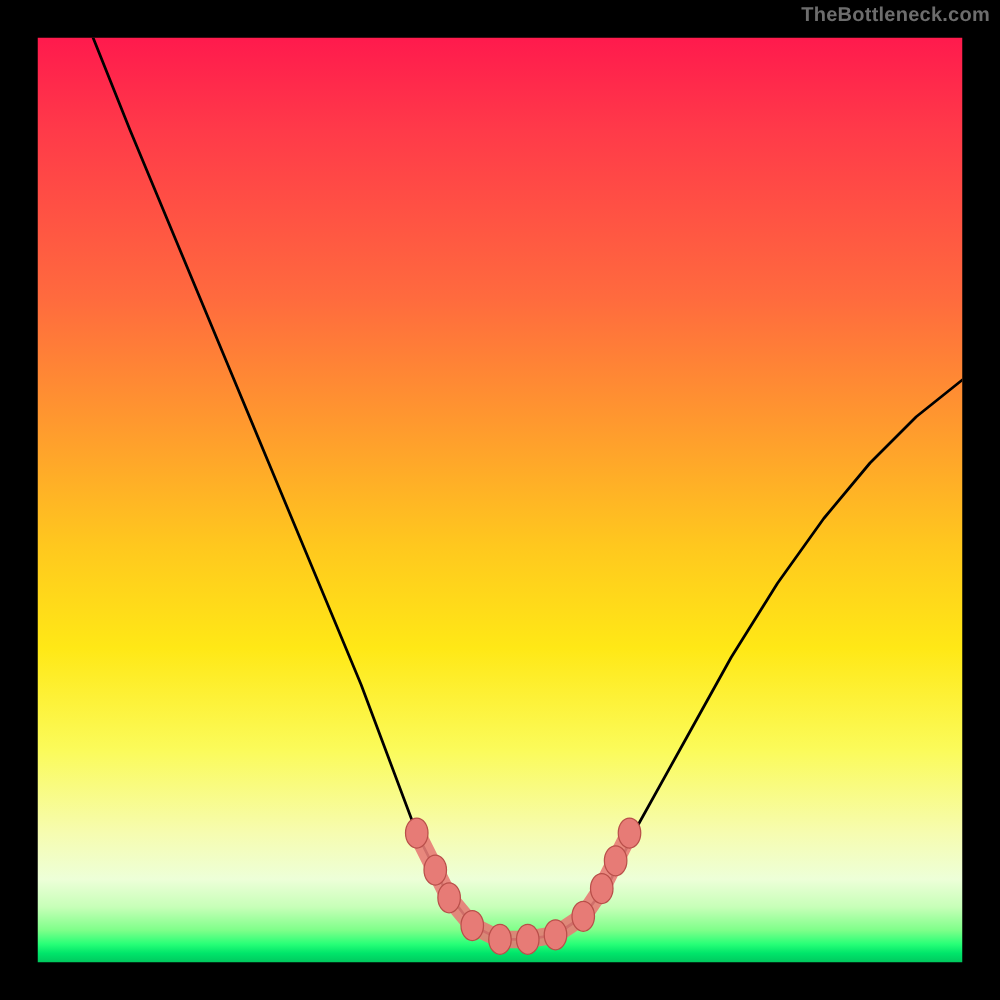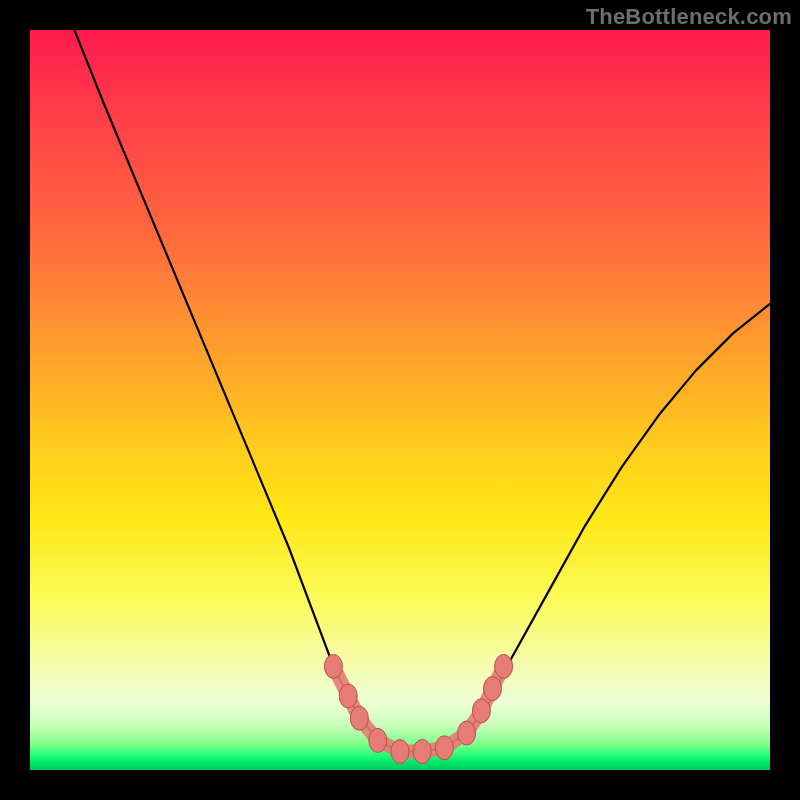--- a/index.html
+++ b/index.html
@@ -50,21 +50,21 @@
     position: absolute;
     inset: 0;
     width: 740px;
     height: 740px;
   }
   .watermark {
     position: absolute;
     top: 4px;
     right: 8px;
     color: #6d6d6d;
-    font-size: 22px;
+    font-size: 16px;
     font-weight: 600;
     letter-spacing: 0.2px;
     user-select: none;
   }
 </style>
 </head>
 <body>
 
 <div class="frame">
   <div class="watermark">TheBottleneck.com</div>

